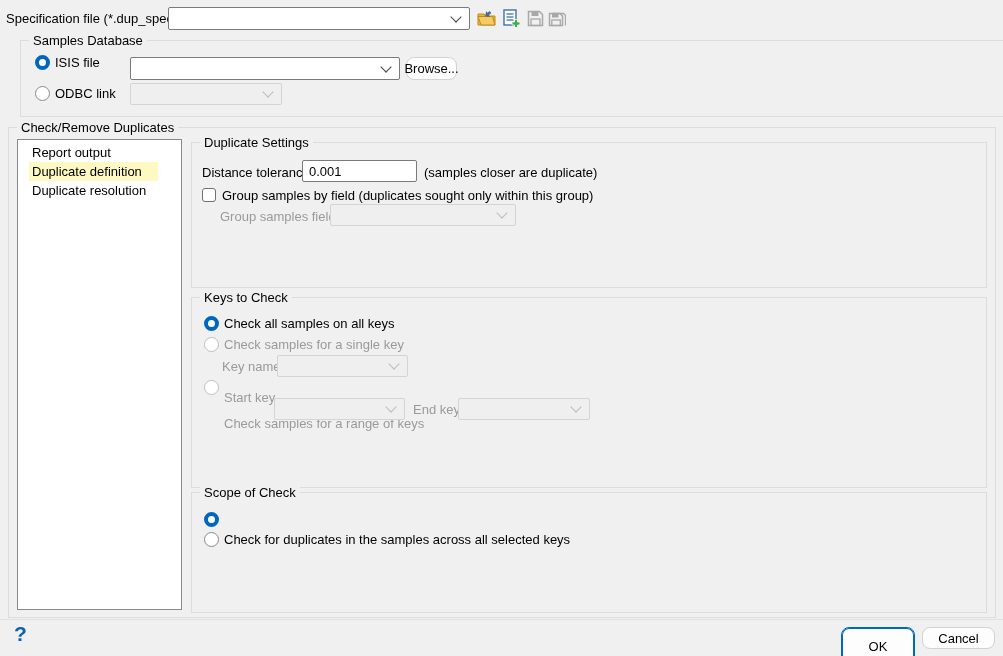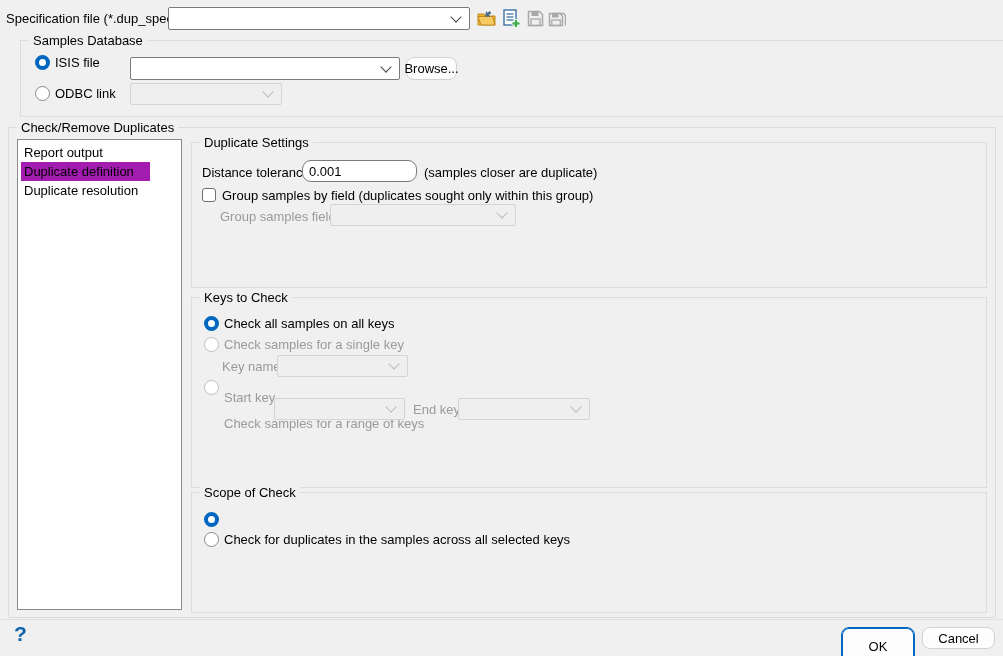--- a/index.html
+++ b/index.html
@@ -16,40 +16,40 @@
 
   
   .combo{position:absolute;background:#fff;border:1px solid #7a7a7a;border-radius:2px;box-sizing:border-box;}
   .combo .val{position:absolute;left:6px;top:2px;right:22px;overflow:hidden;white-space:nowrap;}
   .combo .chev{position:absolute;right:9px;top:50%;width:7px;height:7px;margin-top:-6px;
     border-right:1.4px solid #444;border-bottom:1.4px solid #444;transform:rotate(45deg);}
   .combo.dis{background:#efefef;border-color:#d4d4d4;}
   .combo.dis .chev{border-color:#bdbdbd;}
 
   
-  .tin{position:absolute;background:#fff;border:1px solid #7a7a7a;border-radius:9px;box-sizing:border-box;
+  .tin{position:absolute;background:#fff;border:1px solid #7a7a7a;border-radius:2px;box-sizing:border-box;
     font-family:"Liberation Sans","DejaVu Sans",sans-serif;font-size:13px;padding:1px 6px;outline:none;}
 
   
   .radio{position:absolute;width:15px;height:15px;border-radius:50%;box-sizing:border-box;background:#fff;border:1px solid #8a8a8a;}
   .radio.sel{border:4.5px solid #0067c0;}
   .radio.dis{border-color:#bfbfbf;}
 
   
   .cb{position:absolute;width:14px;height:14px;border:1px solid #707070;border-radius:3px;background:#fff;box-sizing:border-box;}
 
   
   .btn{position:absolute;background:#fdfdfd;border:1px solid #d2d2d2;border-radius:8px;box-sizing:border-box;
     display:flex;align-items:center;justify-content:center;font-size:13px;cursor:default;}
   .btn.def{border-color:#0067c0;box-shadow:inset 0 0 0 1px #0067c0;}
 
   
   .listbox{position:absolute;background:#fff;border:1px solid #8a8a8a;box-sizing:border-box;}
   .list-item{height:19px;line-height:19px;padding-left:6px;white-space:nowrap;}
-  .list-item.selected span{background:#a21caf;margin-left:-3px;padding:2px 16px 2px 3px;}
+  .list-item.selected span{background:#fef9c3;margin-left:-3px;padding:2px 16px 2px 3px;}
 
   .divider{position:absolute;left:0;width:1003px;height:1px;background:#e1e1e1;}
   .help{position:absolute;color:#0e63a8;font-weight:bold;font-size:21px;}
   .toolbar-btn{position:absolute;width:20px;height:20px;display:flex;align-items:center;justify-content:center;}
 </style>
 </head>
 <body>
 
 <div id="app">
 
@@ -112,21 +112,21 @@
 
     <div class="combo dis" style="left:109px;top:42px;width:152px;height:22px;">
       <span class="val"></span>
       <span class="chev"></span>
     </div>
   </div>
 
   <div class="grp" style="left:8px;top:127px;width:986px;height:489px;">
     <span class="glabel">Check/Remove Duplicates</span>
 
-    <div class="listbox" style="left:8px;top:11px;width:165px;height:471px;">
+    <div class="listbox" style="left:8px;top:11px;width:165px;height:471px;padding-left:8px;">
       <div style="padding-top:3px;">
         <div class="list-item"><span>Report output</span></div>
         <div class="list-item selected"><span>Duplicate definition</span></div>
         <div class="list-item"><span>Duplicate resolution</span></div>
       </div>
     </div>
 
     <div class="grp" style="left:182px;top:14px;width:794px;height:144px;">
       <span class="glabel">Duplicate Settings</span>
 

